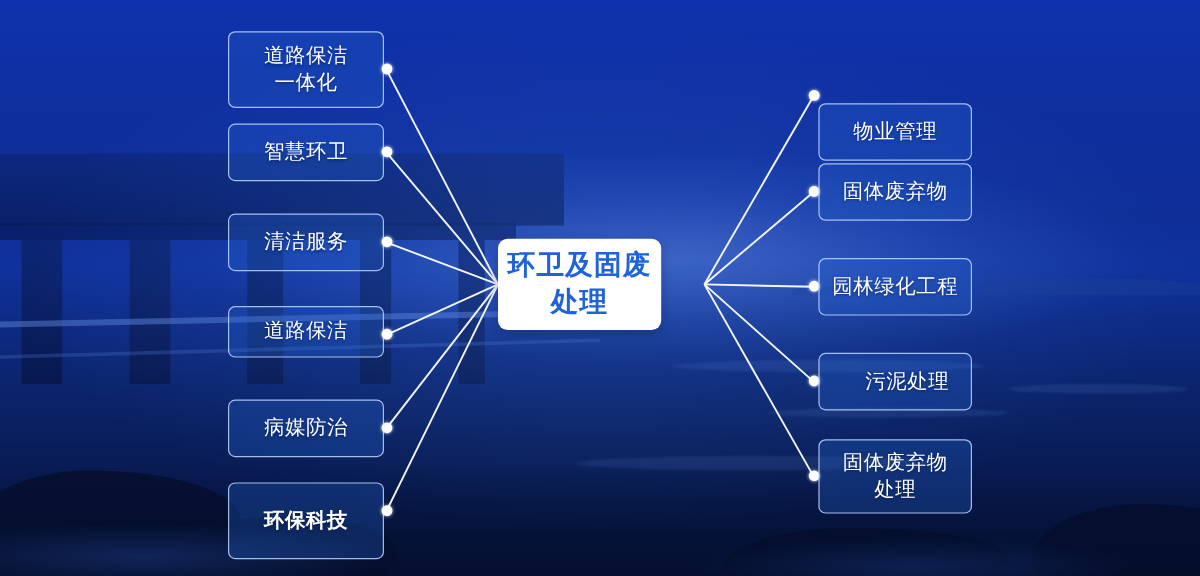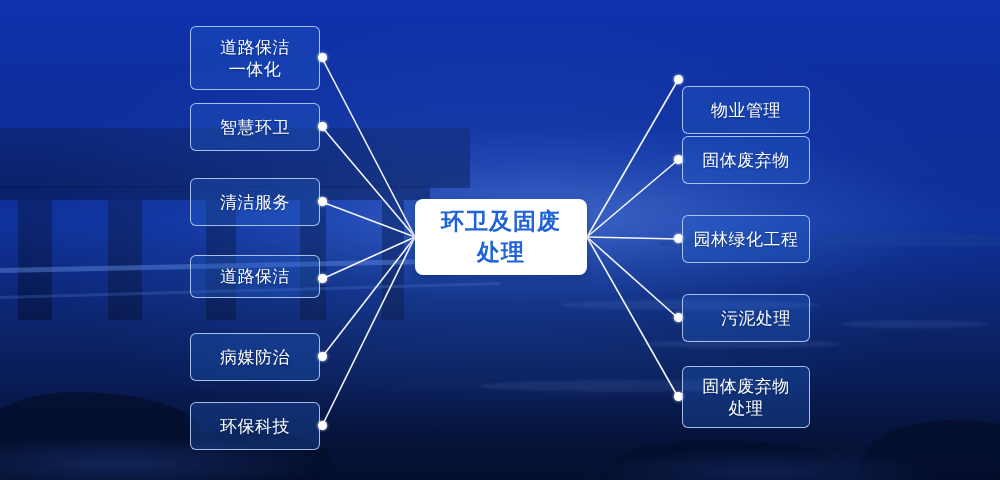--- a/index.html
+++ b/index.html
@@ -225,32 +225,32 @@
   </div>
   <div class="node" style="left:190px; top:178px; width:130px; height:48px;">
     <span>清洁服务</span>
   </div>
   <div class="node" style="left:190px; top:255px; width:130px; height:43px;">
     <span>道路保洁</span>
   </div>
   <div class="node" style="left:190px; top:333px; width:130px; height:48px;">
     <span>病媒防治</span>
   </div>
-  <div class="node" style="left:190px; top:402px; width:130px; height:48px;">
+  <div class="node" style="left:190px; top:402px; width:130px; height:64px;font-weight:bold;">
     <span>环保科技</span>
   </div>
 
   <div class="dot" style="left:318px; top:53px;"></div>
   <div class="dot" style="left:318px; top:122px;"></div>
   <div class="dot" style="left:318px; top:197px;"></div>
   <div class="dot" style="left:318px; top:274px;"></div>
   <div class="dot" style="left:318px; top:352px;"></div>
   <div class="dot" style="left:318px; top:421px;"></div>
 
-  <div class="center-node" style="left:415px; top:199px; width:172px; height:76px;text-align:center;">
+  <div class="center-node" style="left:415px; top:199px; width:136px; height:76px;text-align:center;">
     <span>
       <span>环卫及固废</span><br>
       <span>处理</span>
     </span>
   </div>
 
   <div class="dot" style="left:674px; top:75px;"></div>
   <div class="dot" style="left:674px; top:155px;"></div>
   <div class="dot" style="left:674px; top:234px;"></div>
   <div class="dot" style="left:674px; top:313px;"></div>

